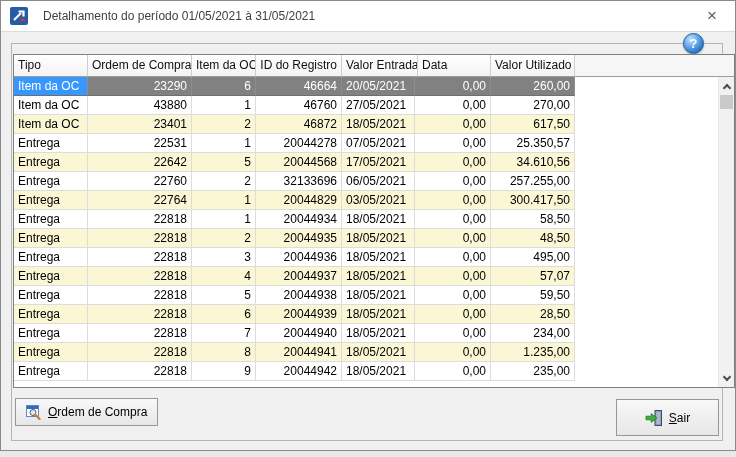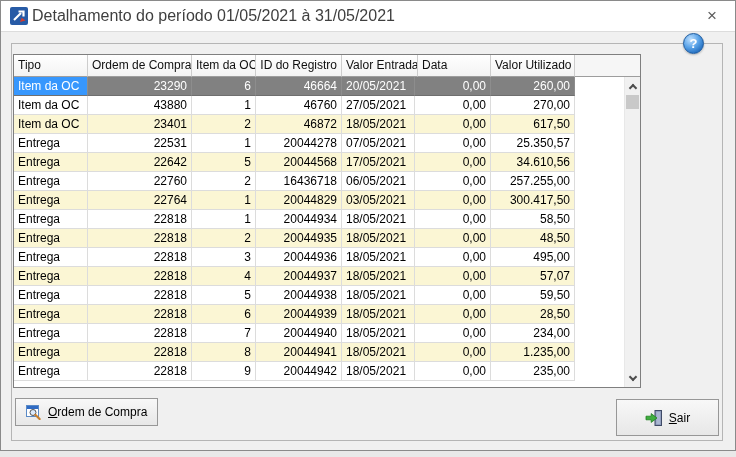--- a/index.html
+++ b/index.html
@@ -2,31 +2,31 @@
 <html><head>
 <meta charset="utf-8">
 <style>
   html,body{margin:0;padding:0;background:#e9e9e9;width:736px;height:457px;overflow:hidden;}
   *{box-sizing:border-box;}
   .window{position:absolute;left:0;top:0;width:736px;height:451px;background:#f0f0f0;
     border:1px solid #8a8a8a;font-family:"Liberation Sans",sans-serif;overflow:visible;}
   .titlebar{height:31px;background:#ffffff;display:flex;align-items:center;padding:0 0 0 9px;
     border-bottom:1px solid #dcdcdc;}
   .app-icon{width:18px;height:18px;display:inline-block;flex:0 0 auto;}
-  .title{font-size:16px;color:#3f3f3f;margin-left:4px;white-space:nowrap;}
+  .title{font-size:12px;color:#3f3f3f;margin-left:15px;white-space:nowrap;}
   .close-btn{margin-left:auto;margin-right:8px;background:none;border:none;font-size:17px;
     color:#5c5c5c;width:30px;height:28px;line-height:26px;text-align:center;cursor:pointer;
     font-family:"Liberation Sans",sans-serif;}
   .groupbox{position:absolute;left:10px;top:42px;right:12px;bottom:9px;border:1px solid #b5b5b5;}
   .help{position:absolute;top:-11px;right:18px;width:21px;height:21px;border-radius:50%;
     background:radial-gradient(circle at 35% 28%,#bfe0ff 0%,#5aa3e8 45%,#2a74c4 75%,#1b5da8 100%);
     border:1px solid #1c5a9e;color:#fff;font-weight:bold;font-size:13px;text-align:center;
     line-height:19px;cursor:pointer;box-shadow:0 1px 2px rgba(0,0,0,.25);}
   
-  .grid{position:absolute;left:1px;top:10px;width:628px;height:334px;background:#fff;
+  .grid{position:absolute;left:1px;top:10px;width:722px;height:334px;background:#fff;
     border:1px solid #7f7f7f;overflow:hidden;}
   .ghead{display:flex;height:22px;}
   .hcell{border-right:1px solid #cdcdcd;border-bottom:1px solid #9d9d9d;
     background:linear-gradient(#ffffff,#f3f3f3);font-size:12px;line-height:21px;padding:0 4px;
     color:#101010;white-space:nowrap;overflow:hidden;cursor:default;}
   .hcell.filler{flex:1;border-right:none;background:#f6f6f6;}
   .row{display:flex;height:19px;}
   .cell{border-right:1px solid #dcdcdc;border-bottom:1px solid #dcdcdc;font-size:12px;
     line-height:18px;padding:0 4px;color:#000;white-space:nowrap;overflow:hidden;background:#fff;}
   .row:nth-child(odd) .cell{background:#fbf6d4;}
@@ -135,21 +135,21 @@
             <div class="cell c3">5</div>
             <div class="cell c4">20044568</div>
             <div class="cell c5">17/05/2021</div>
             <div class="cell c6">0,00</div>
             <div class="cell c7">34.610,56</div>
           </div>
           <div class="row">
             <div class="cell c1">Entrega</div>
             <div class="cell c2">22760</div>
             <div class="cell c3">2</div>
-            <div class="cell c4">16436718</div>
+            <div class="cell c4">32133696</div>
             <div class="cell c5">06/05/2021</div>
             <div class="cell c6">0,00</div>
             <div class="cell c7">257.255,00</div>
           </div>
           <div class="row">
             <div class="cell c1">Entrega</div>
             <div class="cell c2">22764</div>
             <div class="cell c3">1</div>
             <div class="cell c4">20044829</div>
             <div class="cell c5">03/05/2021</div>

